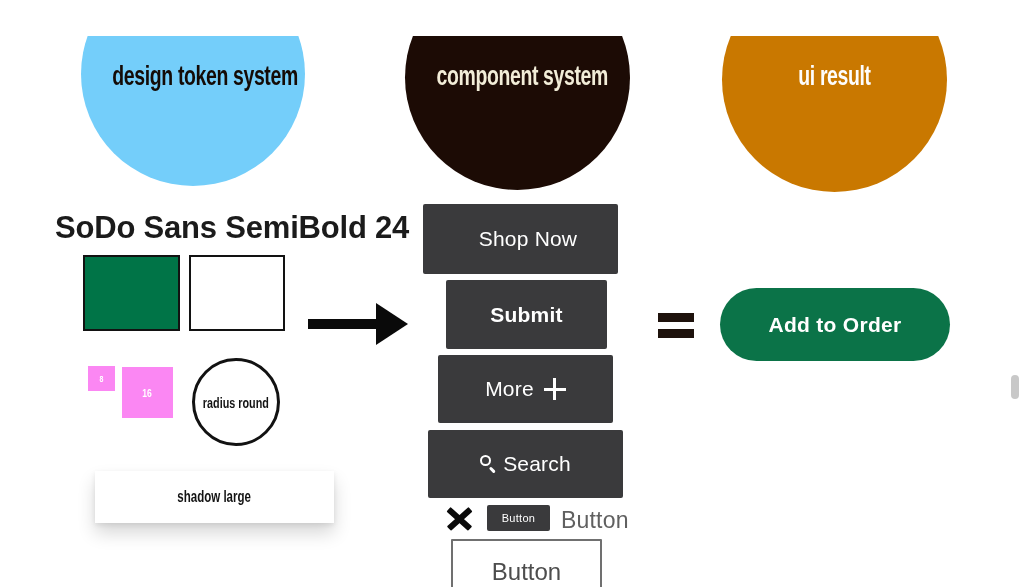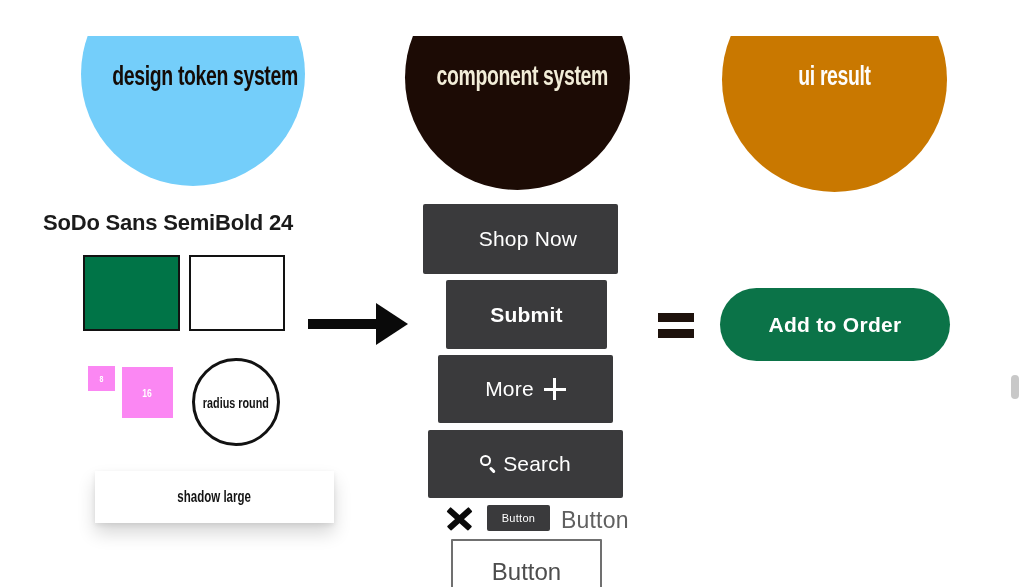--- a/index.html
+++ b/index.html
@@ -17,21 +17,21 @@
   }
   #circle-token { left:81px; top:-74px; width:224px; height:224px; background:#74CEFA; }
   #circle-token .circle-label { top:99px; color:#140B06; }
   #circle-component { left:405px; top:-71px; width:225px; height:225px; background:#1C0B05; }
   #circle-component .circle-label { top:96px; color:#F2EDD8; }
   #circle-result { left:722px; top:-69px; width:225px; height:225px; background:#C97800; }
   #circle-result .circle-label { top:94px; color:#FDFDFD; }
 
   
   .type-label {
-    position:absolute; left:43px; top:174px; font-size:22px; font-weight:700;
+    position:absolute; left:55px; top:174px; font-size:31px; font-weight:700;
     color:#1B1B1B; letter-spacing:-0.2px;
   }
   .swatch { position:absolute; border:2px solid #121212; }
   #swatch-green { left:83px; top:219px; width:97px; height:76px; background:#007447; }
   #swatch-white { left:189px; top:219px; width:96px; height:76px; background:#ffffff; }
 
   .spacing-square {
     position:absolute; background:#FB87F3; color:#fff; display:flex;
     align-items:center; justify-content:center; font-weight:700;
   }

